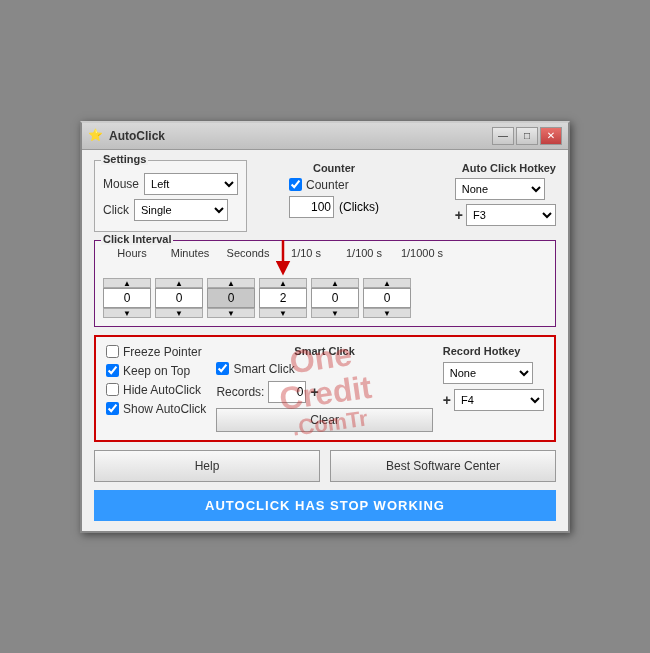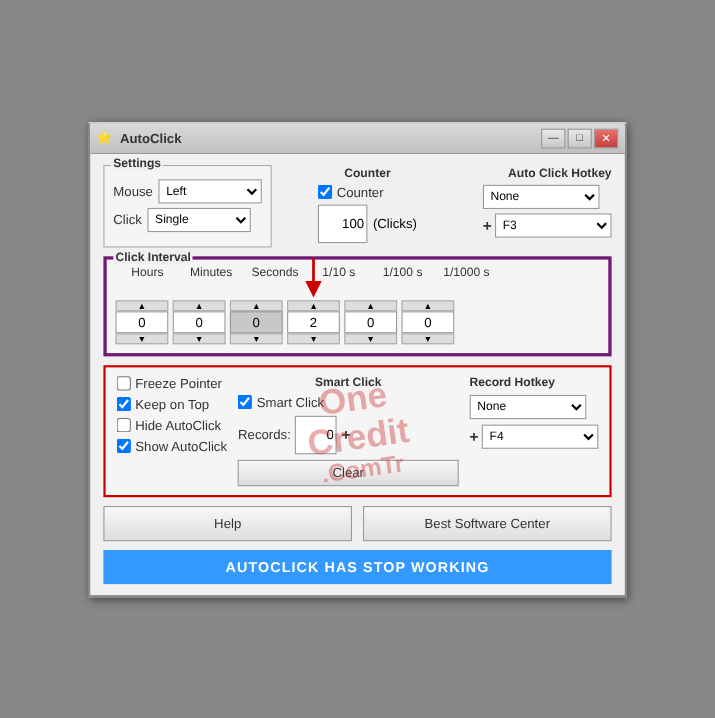--- a/index.html
+++ b/index.html
@@ -94,47 +94,47 @@
       color: #333;
     }
     select {
       font-size: 11px;
       border: 1px solid #999;
       background: white;
       padding: 1px 2px;
       height: 22px;
     }
     .select-wide { width: 94px; }
-    .select-hotkey { width: 106px; }
+    .select-hotkey { width: 90px; }
     .checkbox-row {
       display: flex;
       align-items: center;
       gap: 4px;
     }
     input[type="checkbox"] {
       width: 13px;
       height: 13px;
       cursor: pointer;
     }
     input[type="number"], .num-field {
       width: 45px;
-      height: 35px;
+      height: 22px;
       border: 1px solid #999;
       text-align: right;
       font-size: 12px;
       padding: 1px 2px;
       background: white;
     }
     .plus-sign {
       font-size: 14px;
       font-weight: bold;
       color: #333;
     }
     .interval-section {
-      border: 3px solid #701a75;
+      border: 1px solid #701a75;
       padding: 6px 8px 8px 8px;
       position: relative;
       margin-bottom: 8px;
       background: #f5f5f5;
     }
     .interval-label {
       font-size: 11px;
       font-weight: bold;
       color: #333;
       position: absolute;

